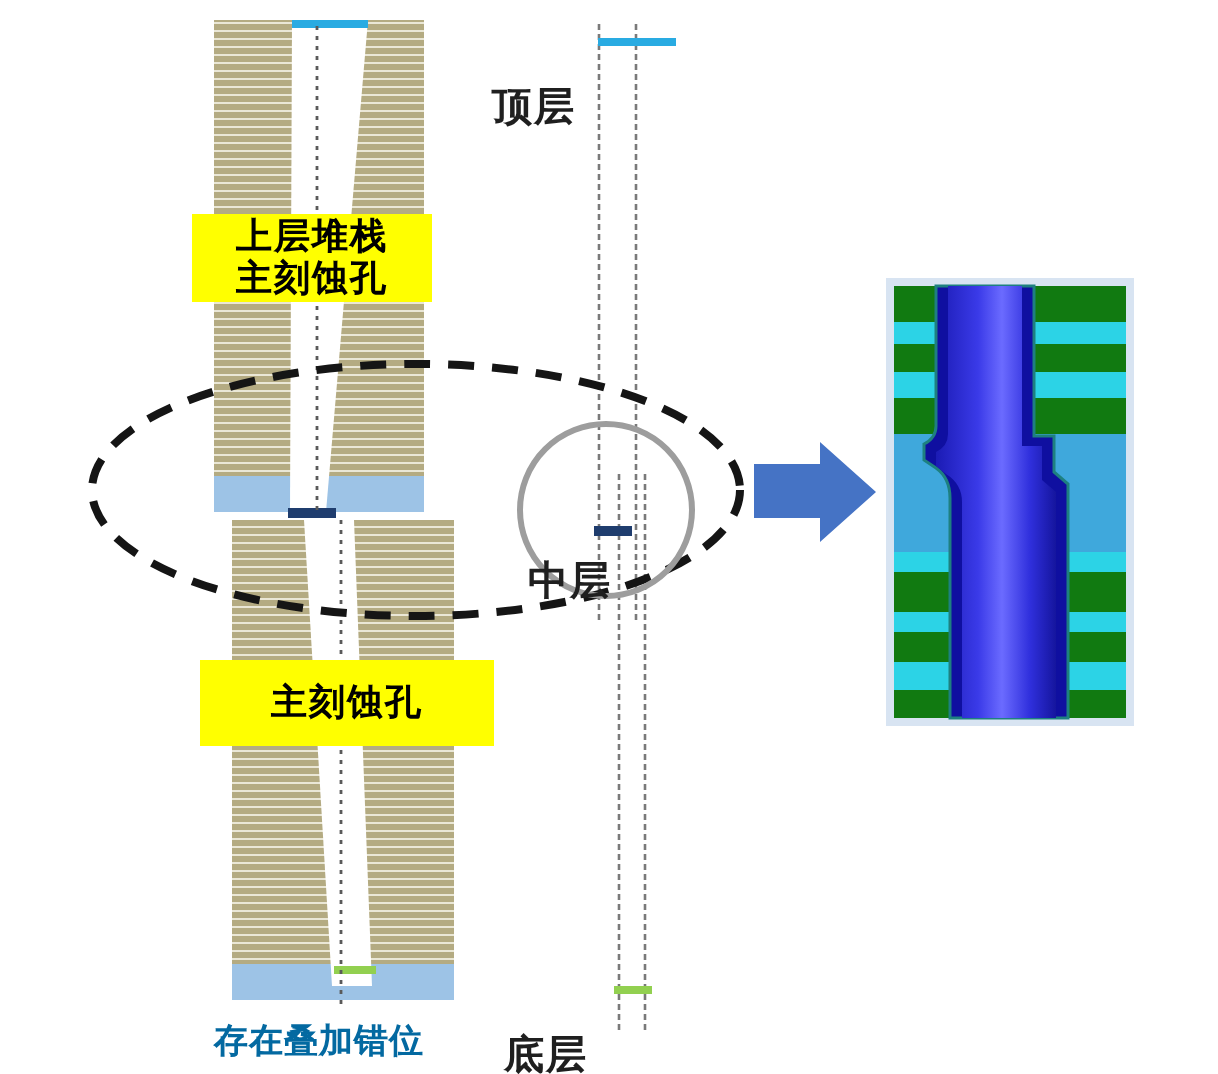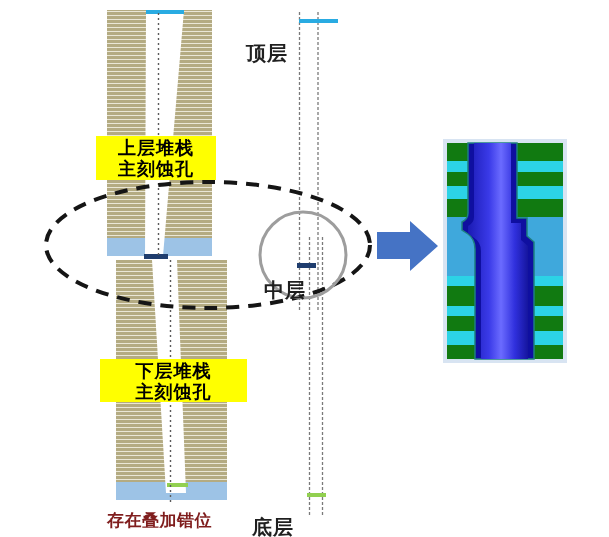--- a/index.html
+++ b/index.html
@@ -6,21 +6,21 @@
   #canvas{
     position:relative;width:609px;height:537px;background:#ffffff;overflow:hidden;
     font-family:"DejaVu Sans","Liberation Sans",sans-serif;
   }
   #diagram-svg{position:absolute;left:0;top:0;}
   .txt{position:absolute;color:var(--text-dark);white-space:nowrap;}
   .layer-label{font-size:20px;font-weight:bold;letter-spacing:1px;margin-top:34px;}
   .stack-label{
     position:absolute;background:var(--label-yellow);color:#000;
     font-size:18px;font-weight:bold;text-align:center;line-height:21px;
-    display:flex;flex-direction:column;justify-content:center;letter-spacing:1px;margin-top:29px;
+    display:flex;flex-direction:column;justify-content:center;letter-spacing:1px;
   }
   .caption{font-size:17px;font-weight:bold;letter-spacing:0.5px;}
 </style>
 </head>
 <body>
 
 <div id="canvas">
 
   <svg id="diagram-svg" width="609" height="537" viewBox="0 0 609 537">
     <defs>
@@ -91,18 +91,17 @@
 
   <div class="txt layer-label" style="left:246px;top:6px;">顶层</div>
   <div class="txt layer-label" style="left:264px;top:243px;">中层</div>
   <div class="txt layer-label" style="left:252px;top:480px;text-align:right;">底层</div>
 
   <div class="stack-label" style="left:96px;top:107px;width:120px;height:44px;">
     <span>上层堆栈</span>
     <span>主刻蚀孔</span>
   </div>
   <div class="stack-label" style="left:100px;top:330px;width:147px;height:43px;">
-    <span>下层堆栈</span>
     <span>主刻蚀孔</span>
   </div>
 
-  <div class="txt caption" style="left:107px;top:509px;color:#7f1d1d;">存在叠加错位</div>
+  <div class="txt caption" style="left:107px;top:509px;color:#0369a1;">存在叠加错位</div>
 </div>
 
 </body></html>

